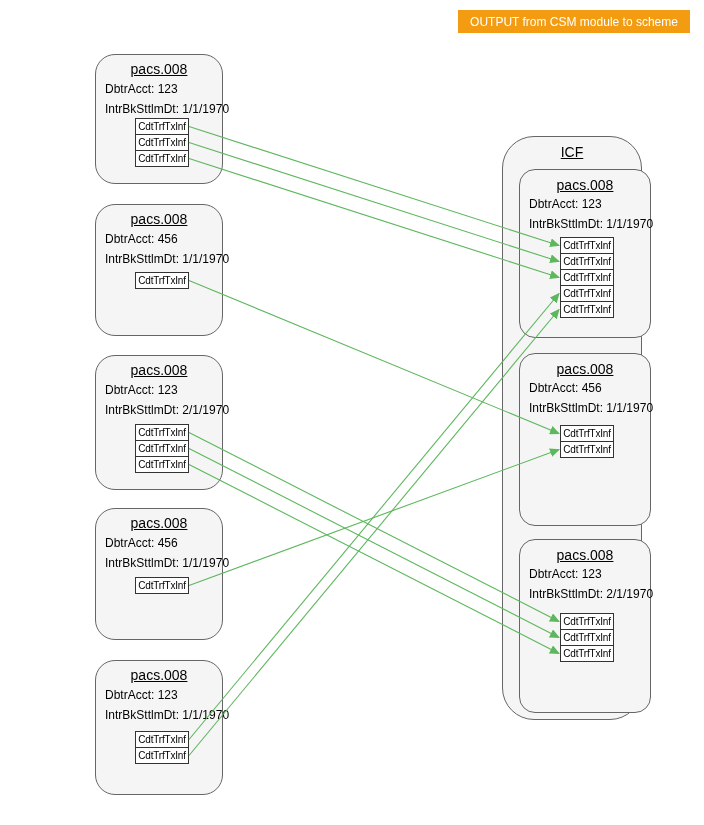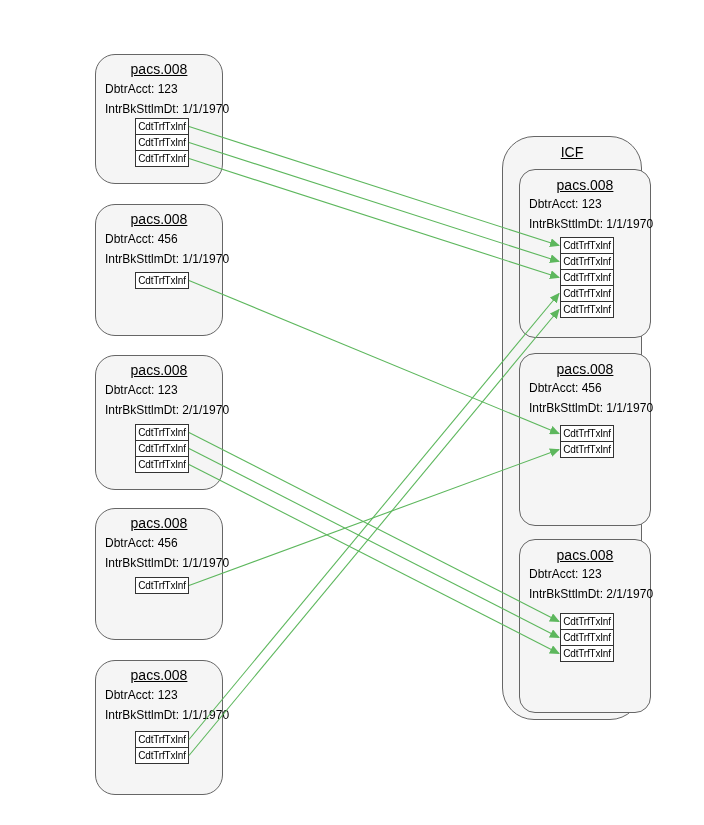--- a/index.html
+++ b/index.html
@@ -39,20 +39,21 @@
   .icf-node{left:16px;width:132px;border-radius:16px;}
   .icf-node .slots{left:40px;}
   #connectors{position:absolute;left:0;top:0;z-index:5;pointer-events:none;}
   #connectors line{stroke:var(--connector);stroke-width:1.1;}
 </style>
 </head>
 <body>
 
 <div id="canvas" style="--banner-bg: #f39c12; --banner-text: #ffffff; --connector: #5db75d; --node-fill: #f5f5f5; --node-border: #666666; --slot-fill: #ffffff; --slot-border: #333333;">
 
+  <div id="banner-output" class="banner">OUTPUT from CSM module to scheme</div>
 
   <div class="node left-node" style="top:54px;height:130px">
     <div class="node-title">pacs.008</div>
     <div class="field f-dbtr">DbtrAcct: 123</div>
     <div class="field f-sttlm">IntrBkSttlmDt: 1/1/1970</div>
     <div class="slots" style="top:64px">
       <div class="slot" id="L1-s1">CdtTrfTxInf</div>
       <div class="slot" id="L1-s2">CdtTrfTxInf</div>
       <div class="slot" id="L1-s3">CdtTrfTxInf</div>
     </div>

